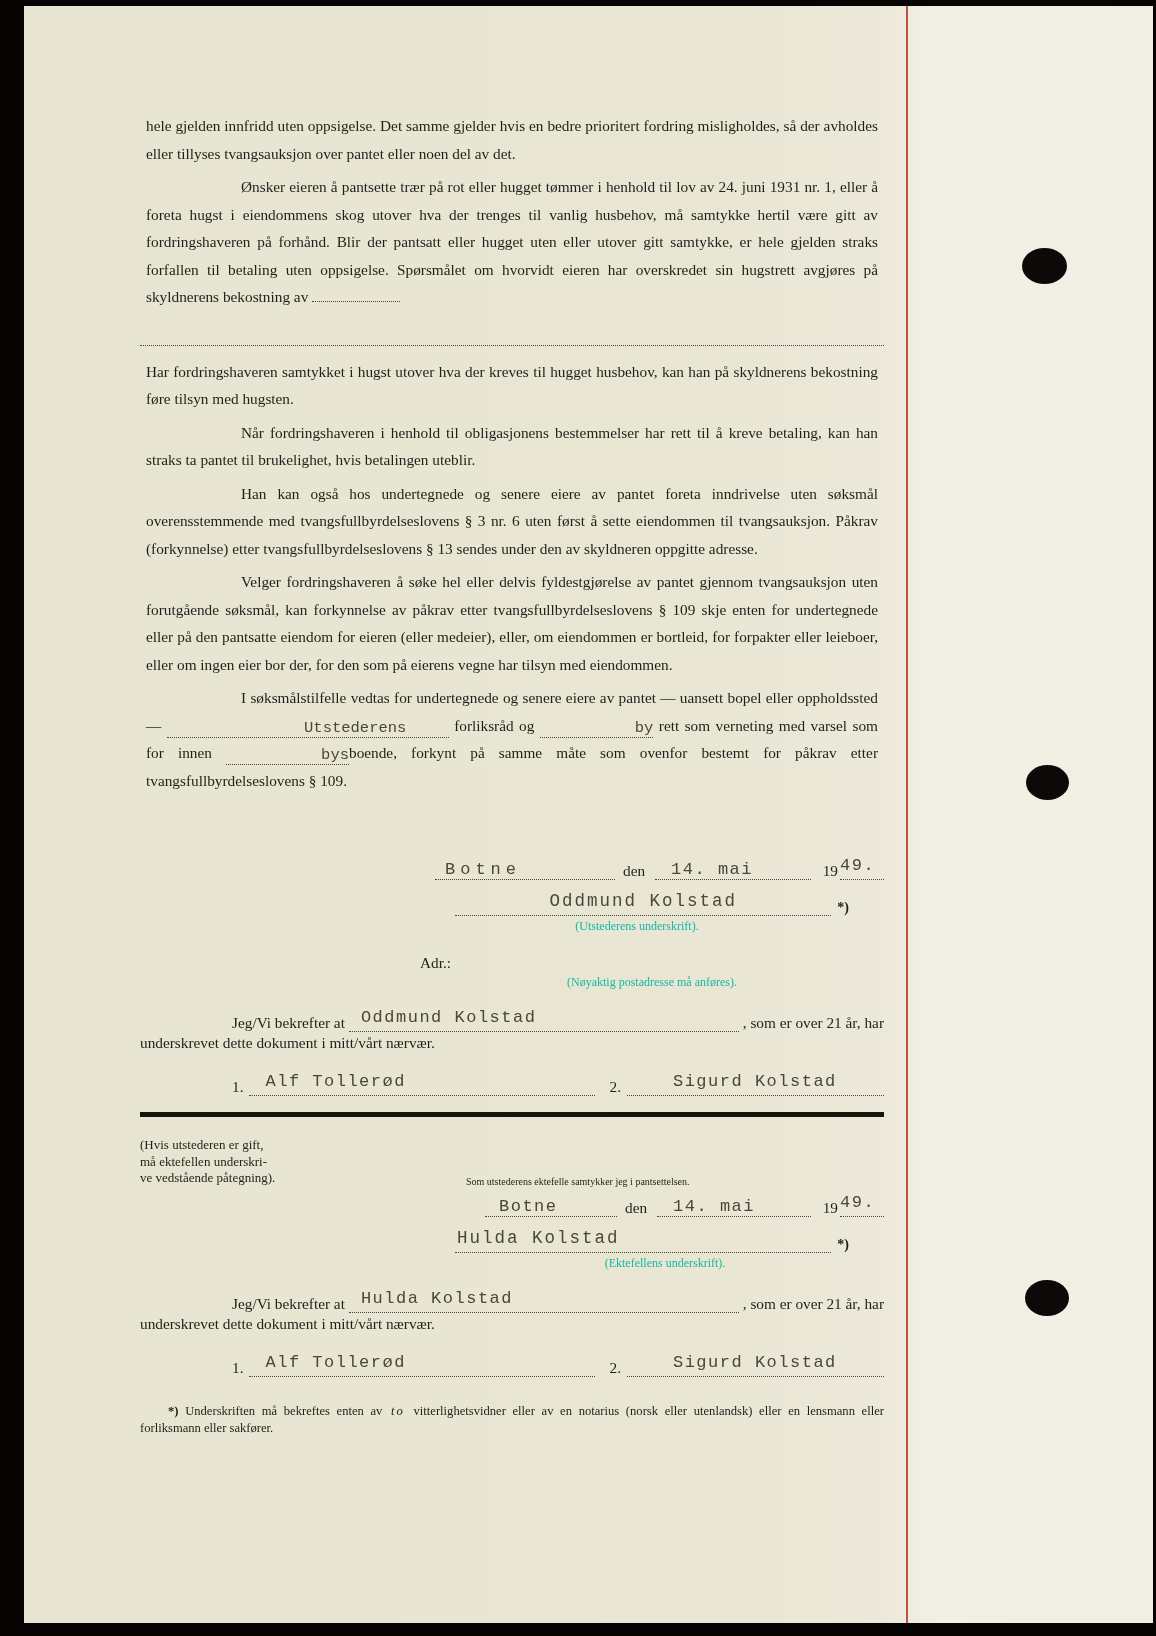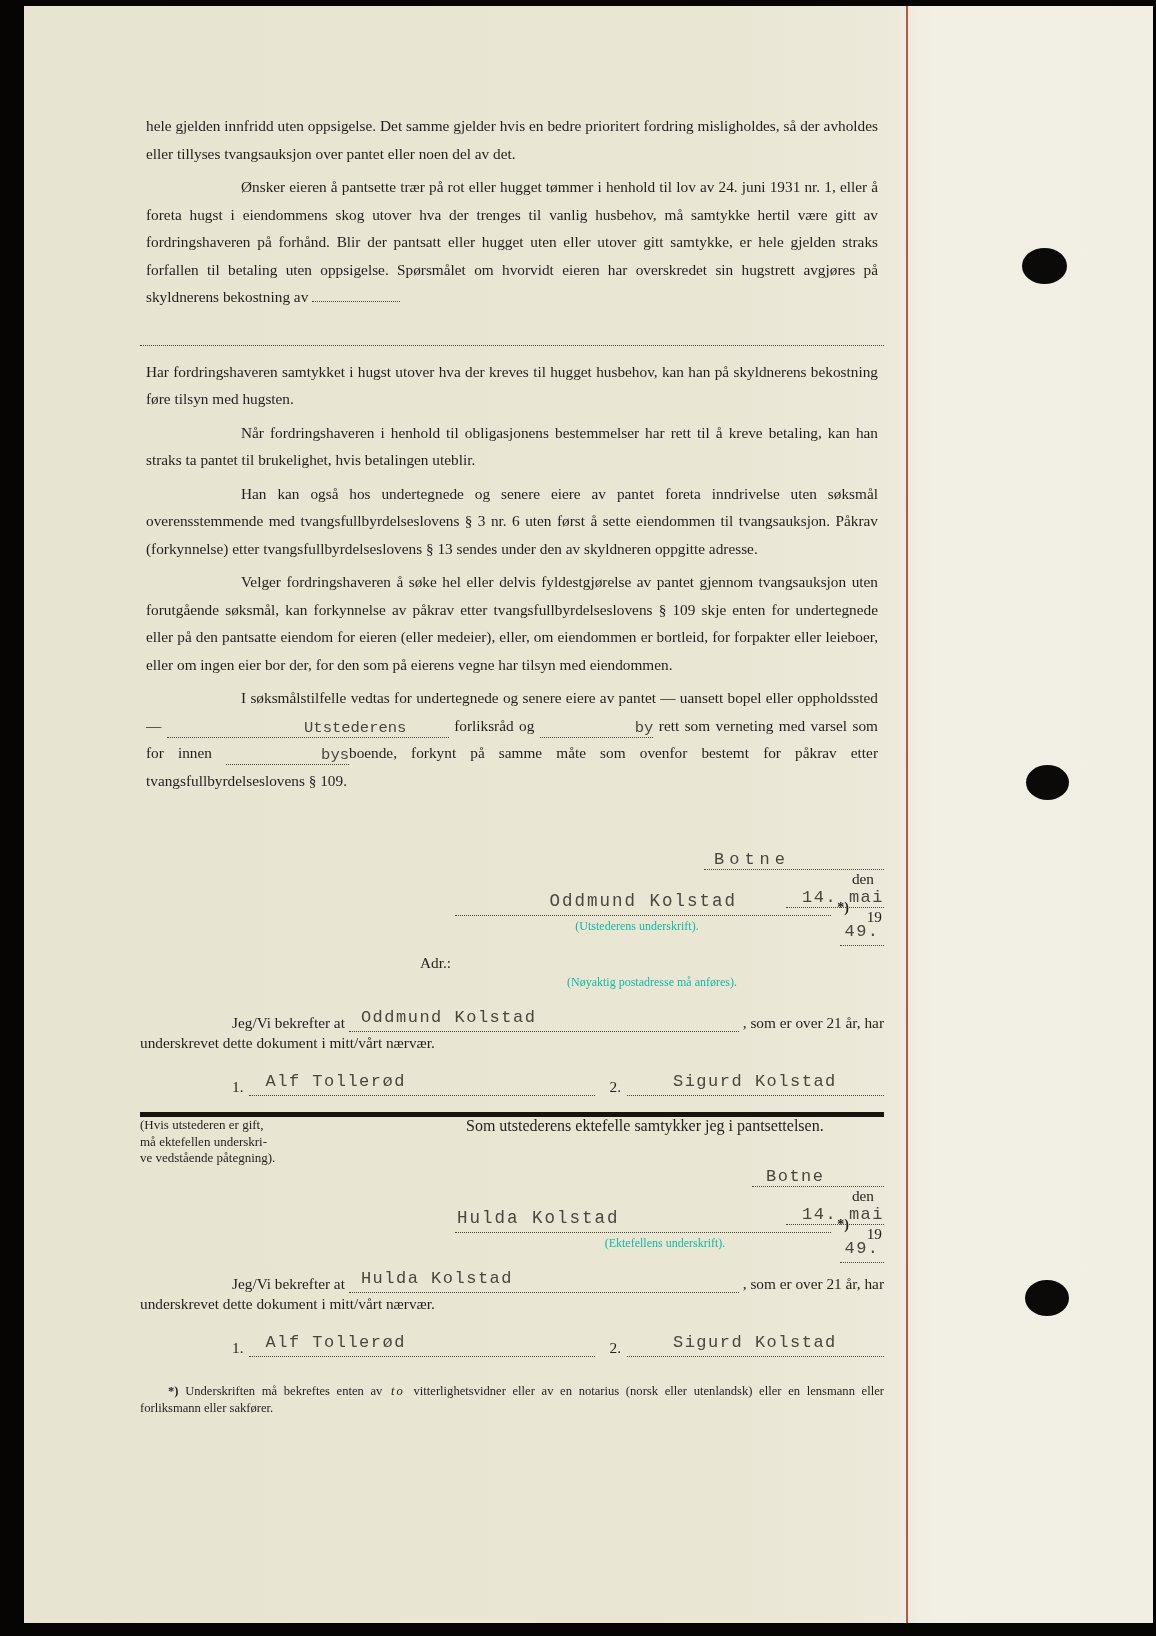--- a/index.html
+++ b/index.html
@@ -27,29 +27,29 @@
   .f-venue{min-width:282px;}
   .f-court{min-width:72px;}
   .f-res{min-width:64px;}
 
   .sig-area{position:absolute;left:140px;top:850px;width:744px;font-size:15.3px;color:#211f1a;}
   .flexrow{display:flex;align-items:flex-end;}
   .dotcell{border-bottom:1.6px dotted #45433a;}
   .typed-lg{font-size:17px;letter-spacing:1.5px;}
   .raise{position:relative;top:-4px;display:inline-block;}
   .sp{letter-spacing:5px;}
-  .date-row{height:30px;flex-direction:column;}
+  .date-row{height:30px;}
   .dr1{margin-left:295px;width:449px;}
   .dr2{margin-left:345px;width:399px;}
   .place-cell{width:170px;padding-left:10px;}
   .place-cell2{width:118px;padding-left:14px;}
   .den{padding:0 10px 0 8px;}
   .date-cell{flex:1;padding-left:16px;}
   .yp{padding:0 2px 0 12px;}
-  .year-cell{width:44px;text-align:center;}
+  .year-cell{width:44px;}
   .name-row{height:34px;margin-top:2px;}
   .nr1,.nr2{margin-left:315px;width:394px;}
   .name-cell{flex:1;text-align:center;}
   .name-cell-left{flex:1;text-align:left;padding-left:2px;}
   .name-typed{font-size:17.5px;letter-spacing:2px;}
   .star{font-weight:bold;font-size:14px;padding-left:6px;}
   .cap{font-size:12px;line-height:16px;text-align:center;color:#14b8a6;}
   .cap1{margin-left:315px;width:364px;margin-top:2px;}
   .cap-adr{margin-left:300px;width:424px;margin-top:2px;}
   .cap2{margin-left:360px;width:330px;margin-top:2px;}
@@ -61,23 +61,23 @@
   .confirm-cell{flex:1;margin:0 4px;padding-left:12px;}
   .confirm2{margin-top:2px;}
   .wit-row{margin-top:10px;height:34px;}
   .wit-row .wl{padding-right:6px;}
   .wcell{padding-left:16px;}
   .w1{width:330px;}
   .wl2{padding-left:14px;}
   .w2{flex:1;}
   .wname2{padding-left:30px;}
   .rule{height:5px;background:#17140e;margin-top:16px;}
-  .spouse-head{align-items:flex-start;font-family:Liberation Serif, serif;}
+  .spouse-head{margin-top:20px;align-items:flex-end;font-family:Liberation Serif, serif;}
   .gift-note{width:208px;font-size:13px;line-height:16.5px;white-space:pre-line;}
-  .consent{margin-left:118px;font-size:16px;}
+  .consent{margin-left:118px;font-size:10px;}
   .fn{margin-top:26px;font-size:12.6px;line-height:17px;text-align:justify;text-indent:28px;}
   .fn-star{font-weight:bold;}
   .fn-em{font-style:italic;letter-spacing:2px;padding:0 2px;}
 </style>
 </head>
 <body>
 
 <div class="screen">
   <div class="paper"></div>
   <div class="red-line"></div>

